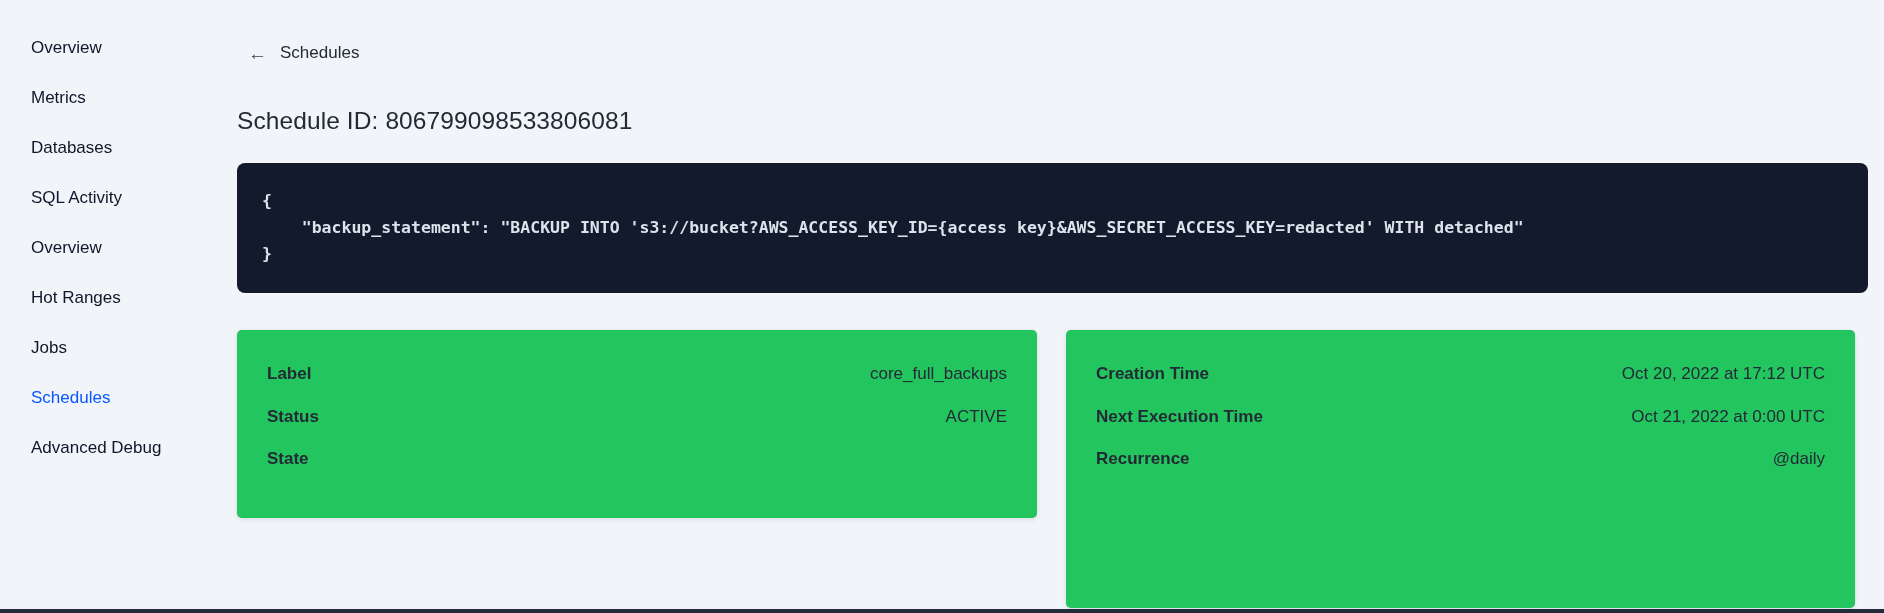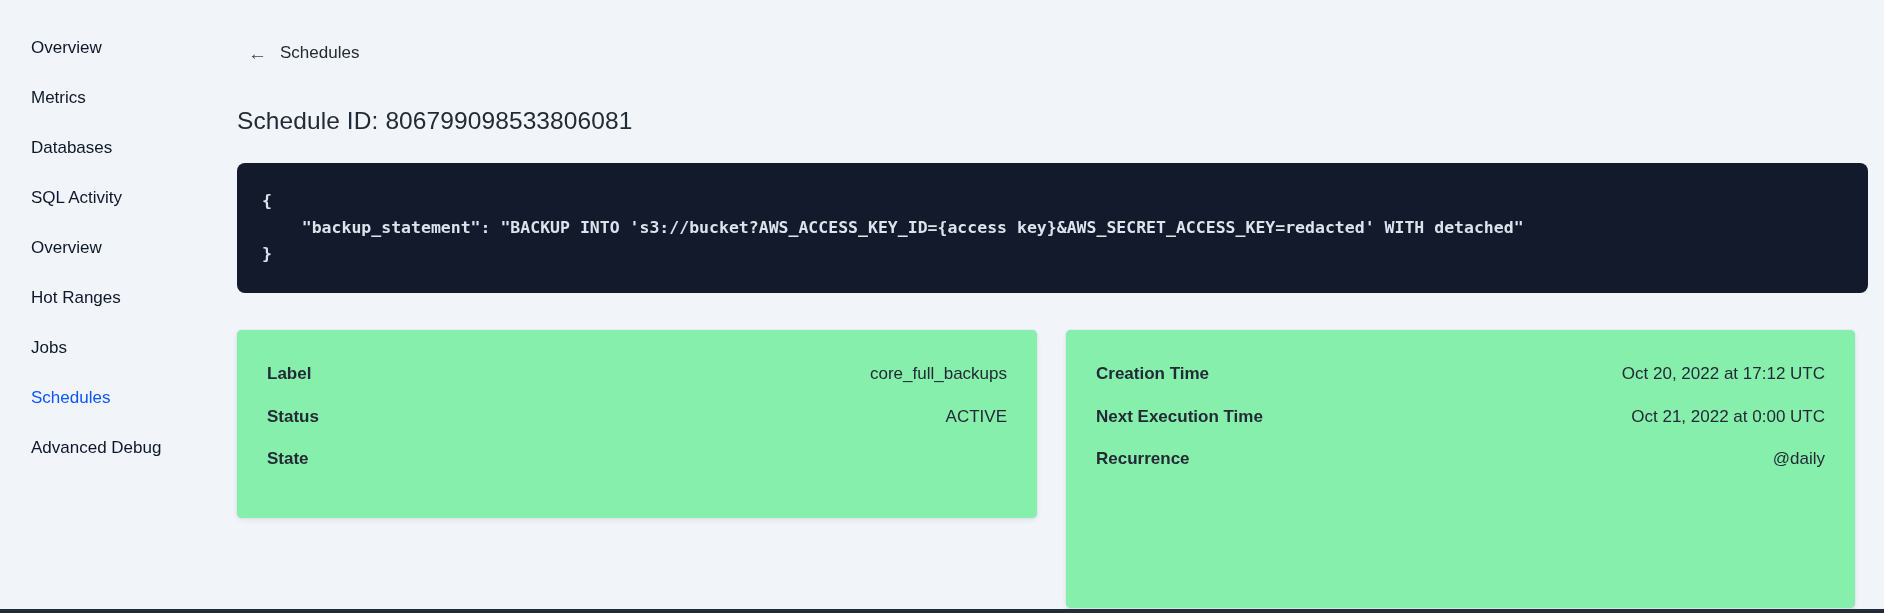--- a/index.html
+++ b/index.html
@@ -41,21 +41,21 @@
     background:#121a2c; border-radius:8px; padding:25px;
     overflow:hidden;
   }
   .code-block pre {
     font-family:"DejaVu Sans Mono", monospace;
     font-weight:bold; font-size:16.5px; line-height:26.5px;
     color:#dce3ec; white-space:pre;
   }
 
   .card {
-    position:absolute; background:#86efac; border-radius:5px;
+    position:absolute; background:#22c55e; border-radius:5px;
     box-shadow:0 2px 5px rgba(40,55,80,0.10), 0 0 1px rgba(40,55,80,0.25);
     padding:23px 30px 8px 30px;
   }
   .card-left  { left:0;     top:330px; width:800px; height:188px; }
   .card-right { left:829px; top:330px; width:789px; height:278px; }
 
   .detail-row {
     height:42.5px; display:flex; align-items:center;
     justify-content:space-between; font-size:17px;
   }

